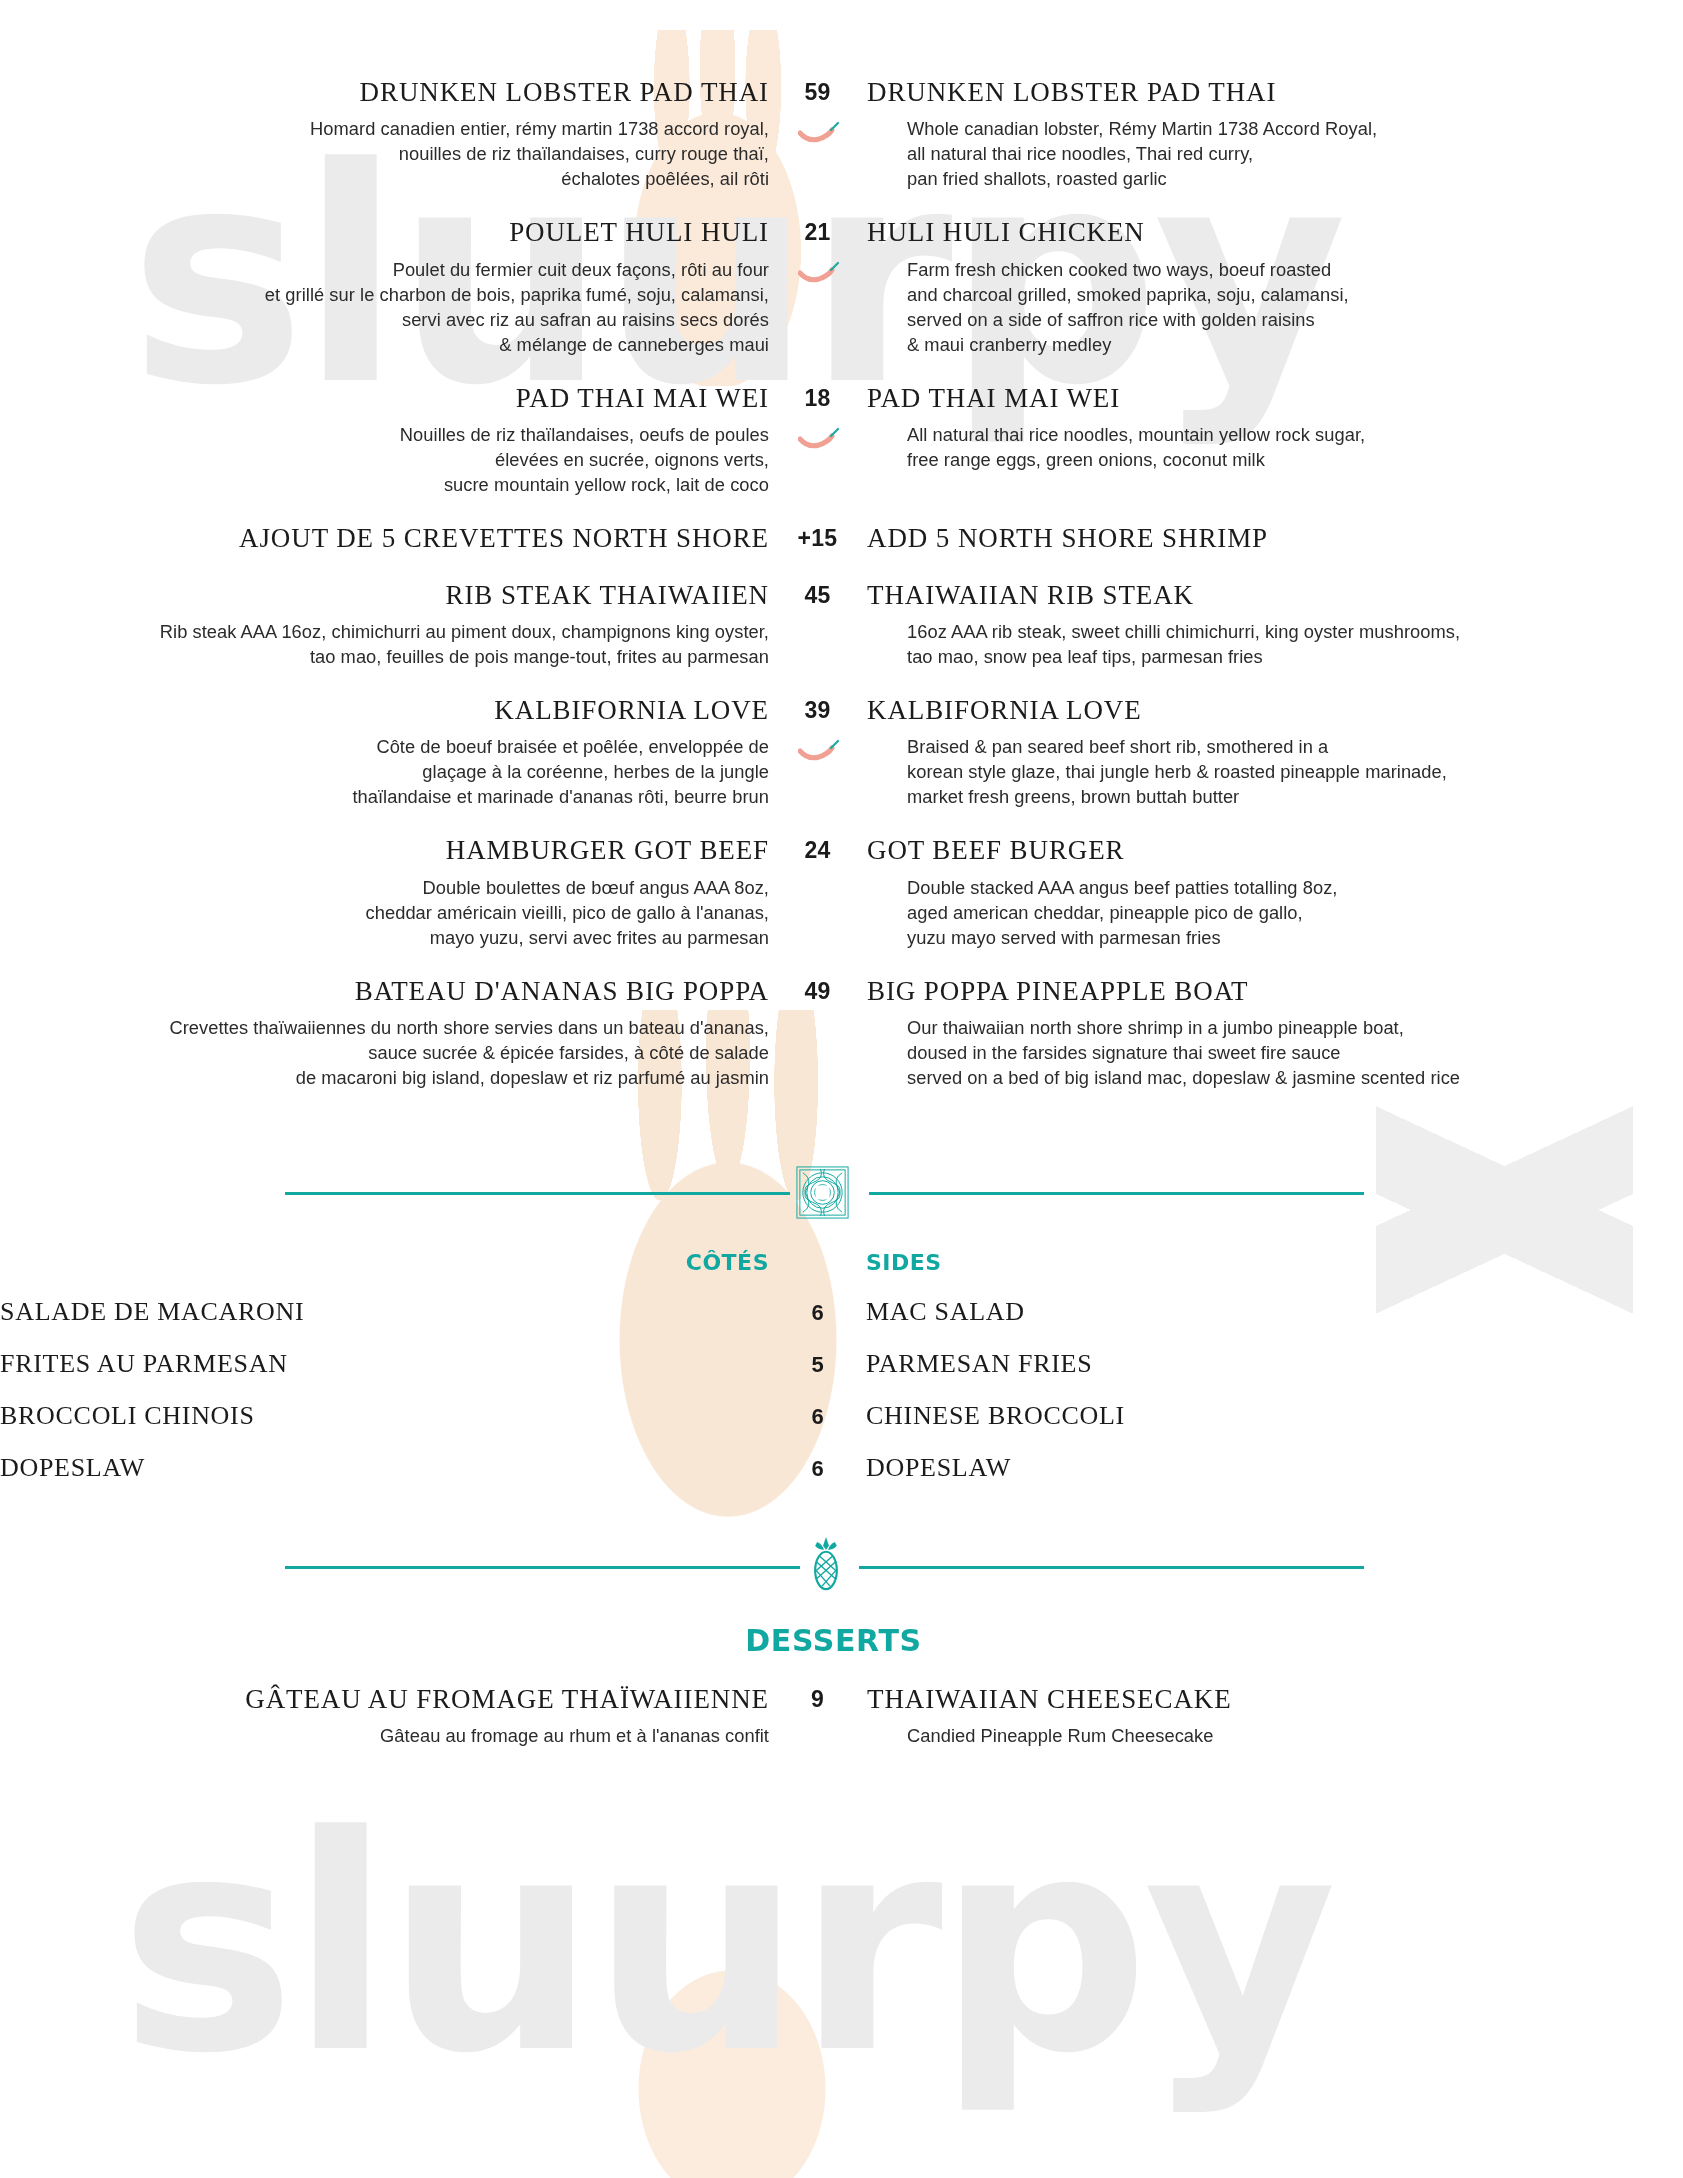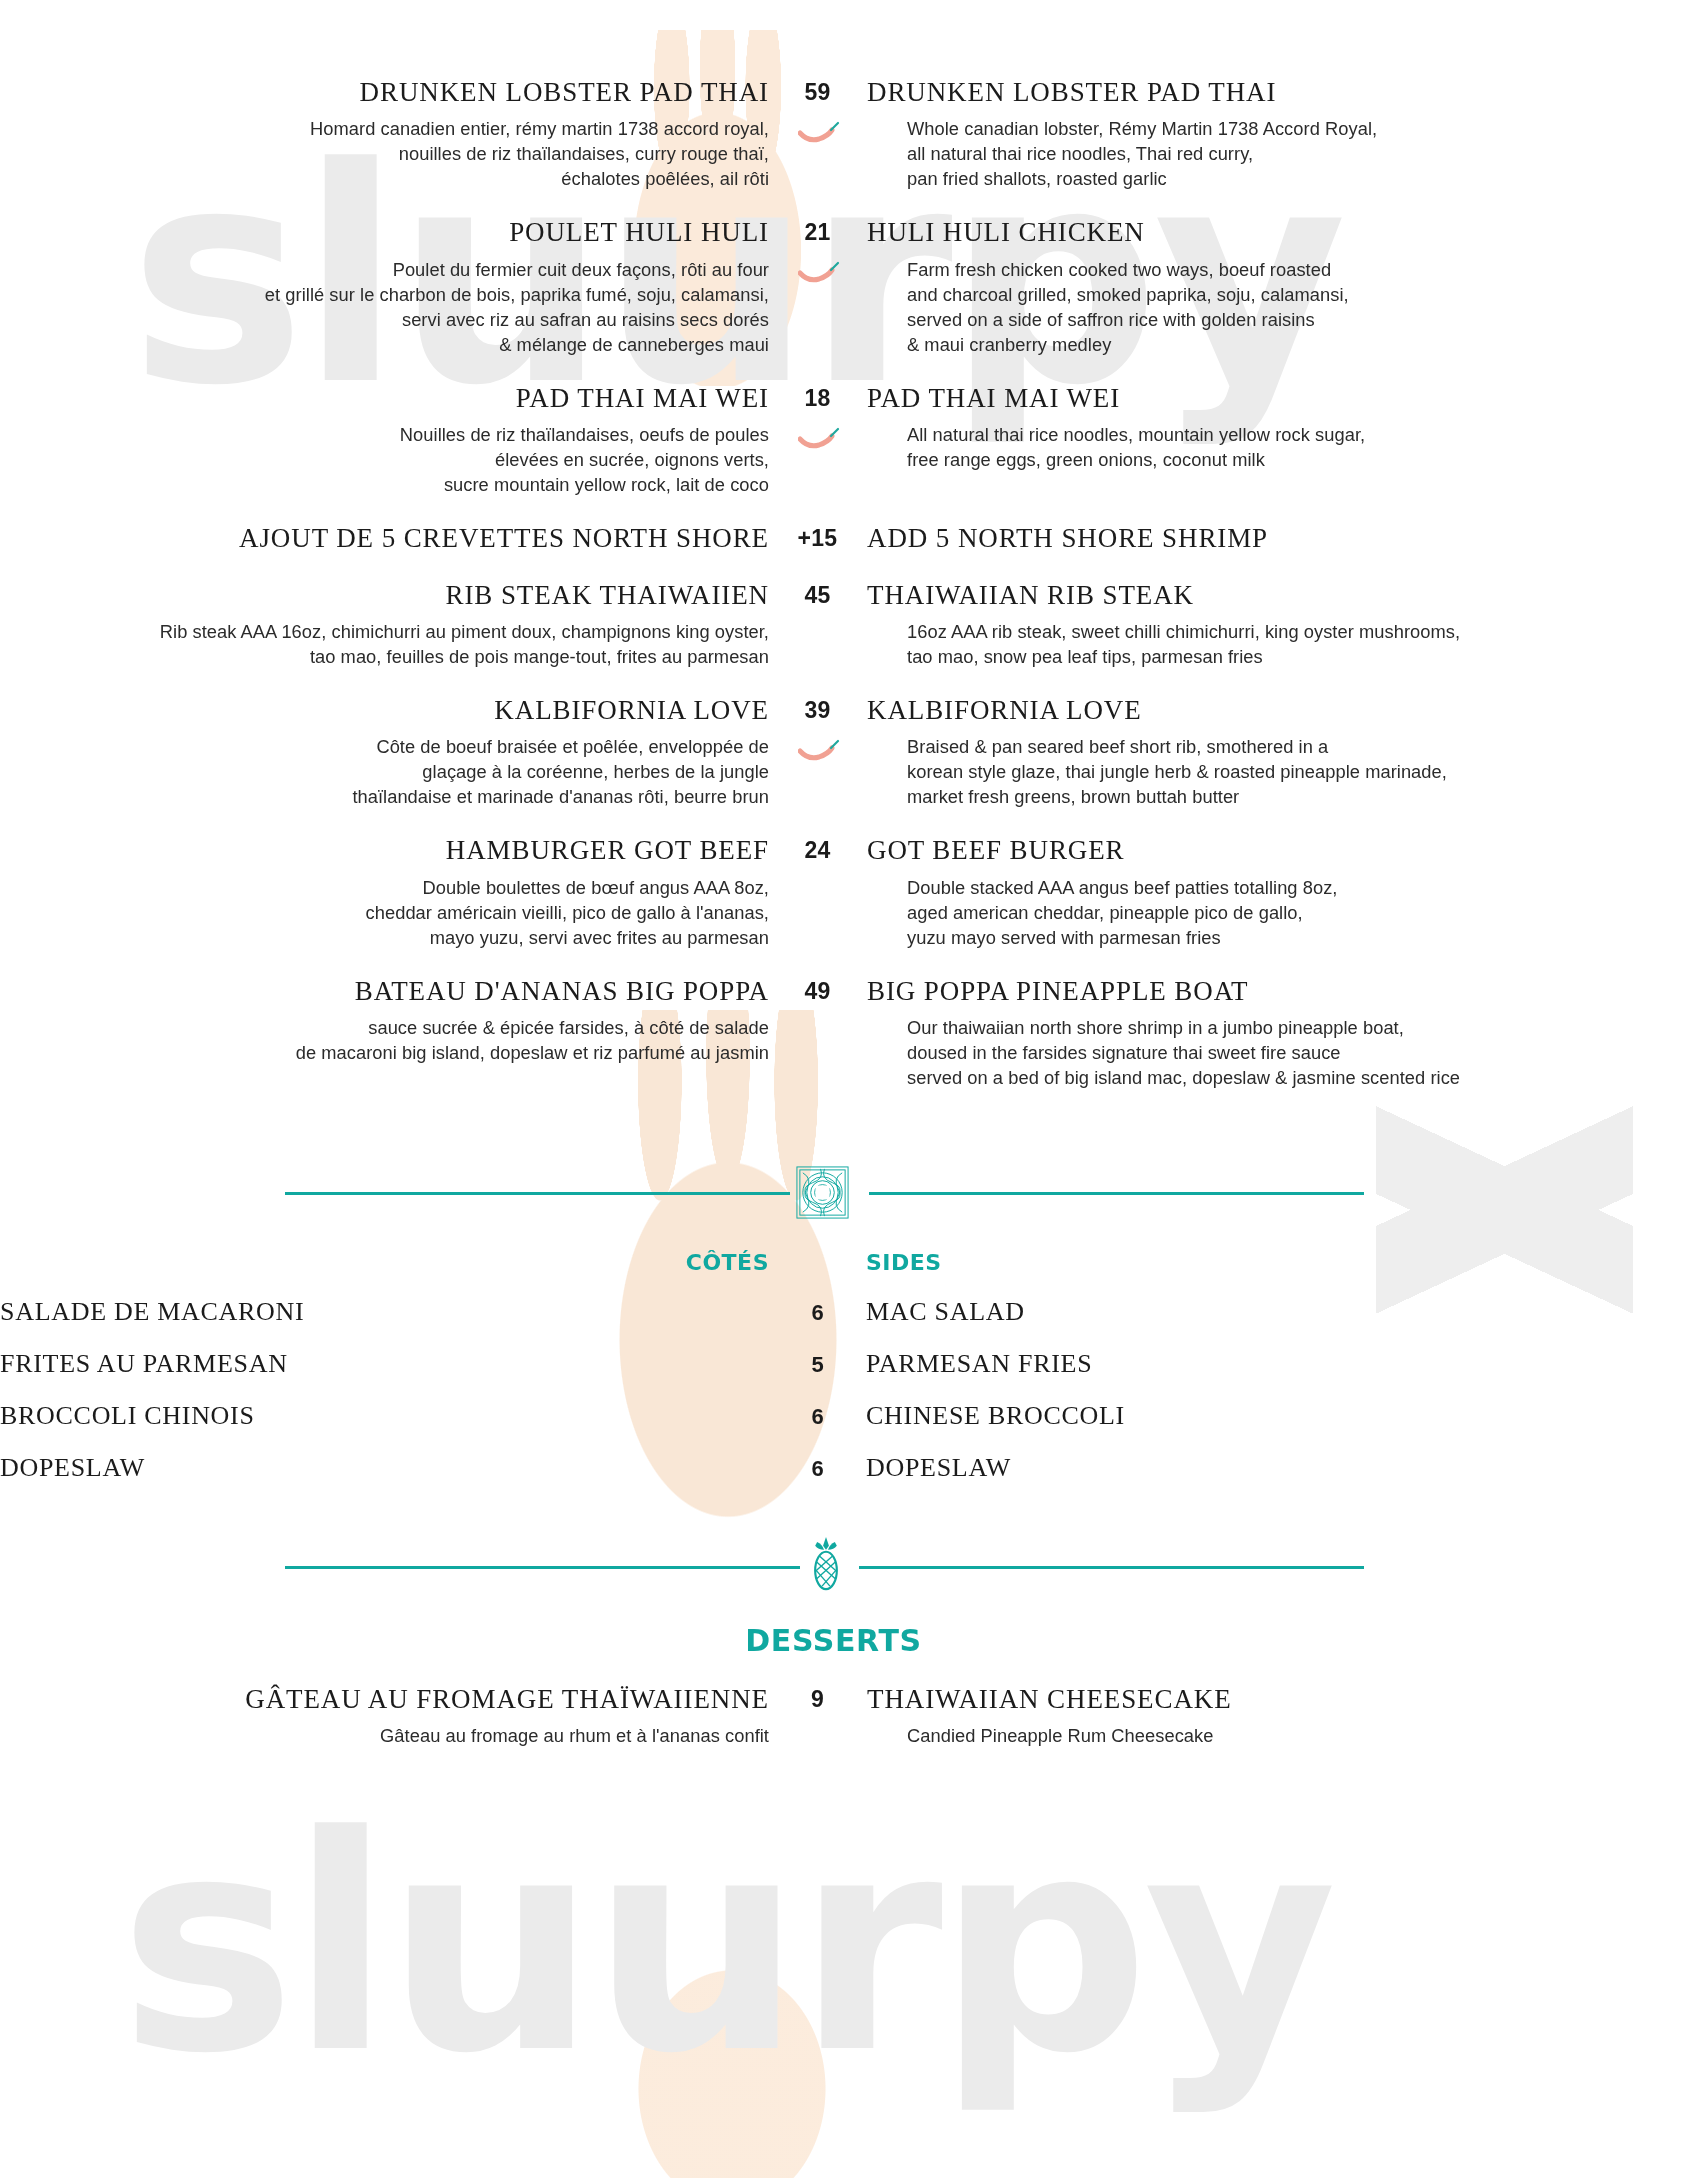--- a/index.html
+++ b/index.html
@@ -400,20 +400,21 @@
             <div>Double stacked AAA angus beef patties totalling 8oz,</div>
             <div>aged american cheddar, pineapple pico de gallo,</div>
             <div>yuzu mayo served with parmesan fries</div>
           </div>
         </div>
       </div>
       <div class="item">
         <div class="col-fr">
           <div class="name">BATEAU D'ANANAS BIG POPPA</div>
           <div class="desc">
+            <div>Crevettes thaïwaiiennes du north shore servies dans un bateau d'ananas,</div>
             <div>sauce sucrée &amp; épicée farsides, à côté de salade</div>
             <div>de macaroni big island, dopeslaw et riz parfumé au jasmin</div>
           </div>
         </div>
         <div class="col-price">49</div>
         <div></div>
         <div class="col-en">
           <div class="name">BIG POPPA PINEAPPLE BOAT</div>
           <div class="desc">
             <div>Our thaiwaiian north shore shrimp in a jumbo pineapple boat,</div>

